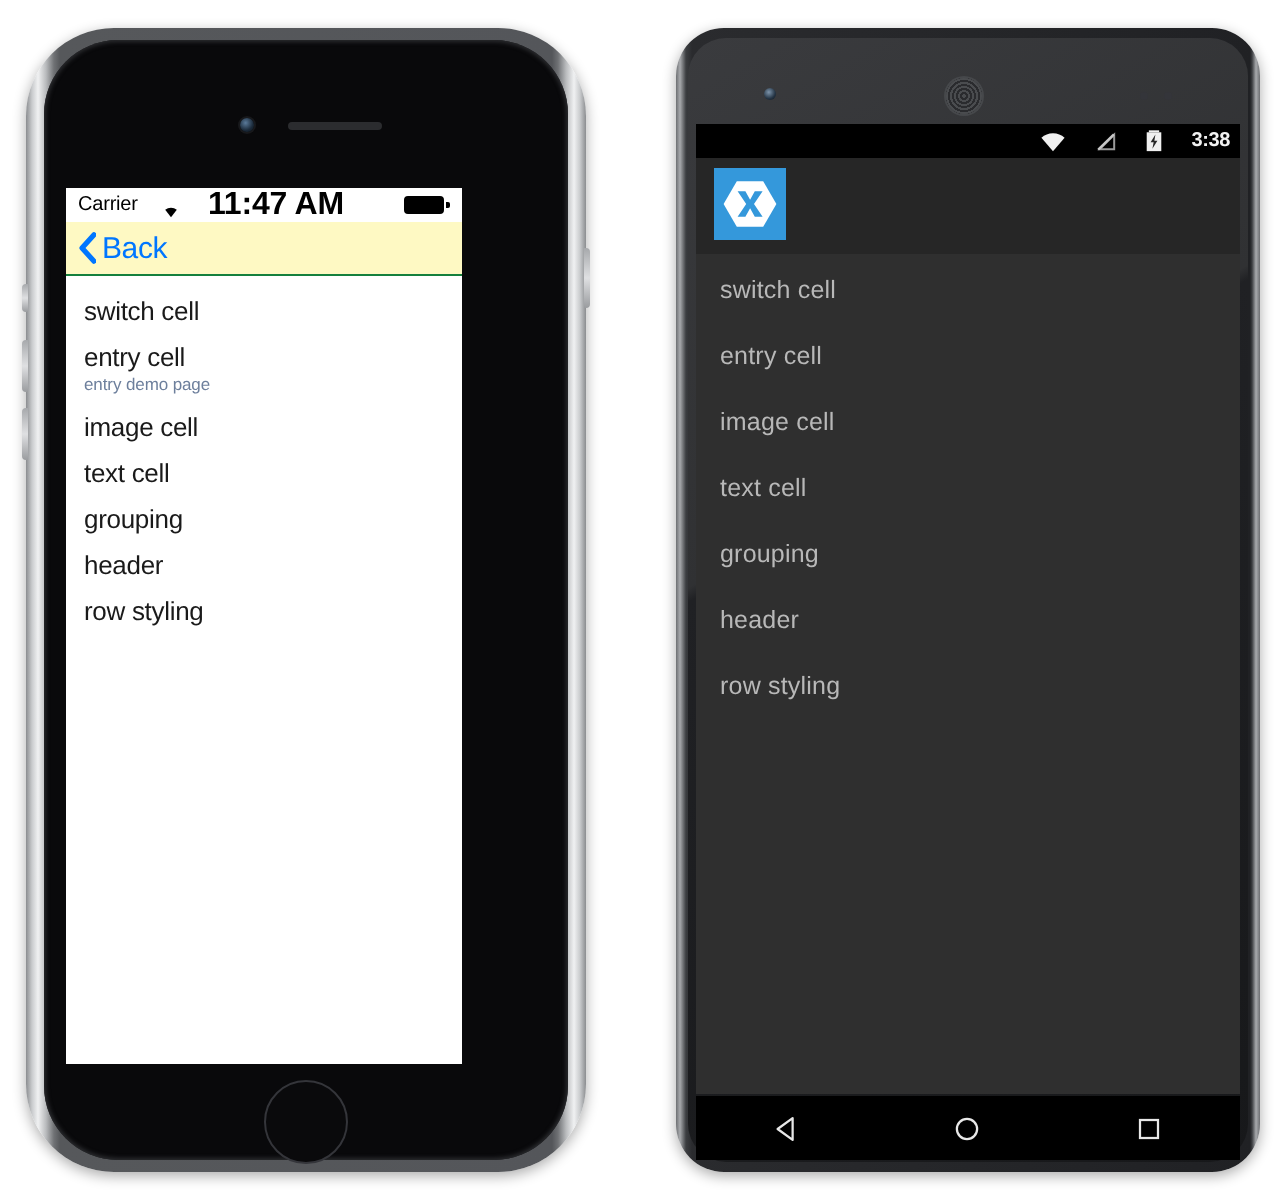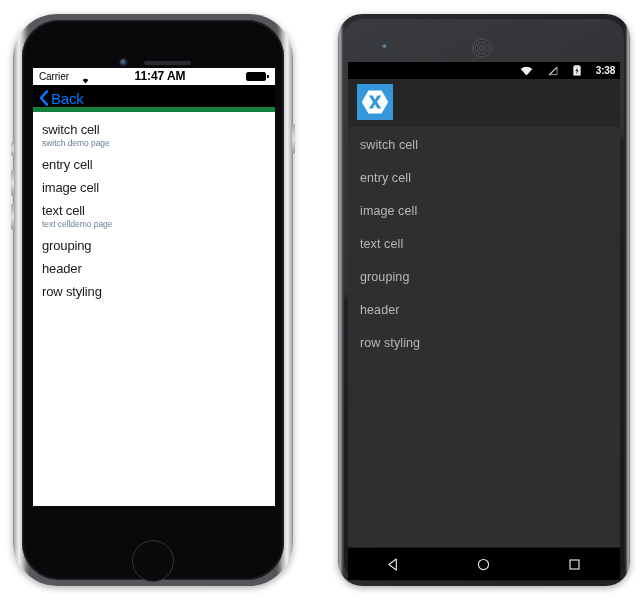--- a/index.html
+++ b/index.html
@@ -95,22 +95,22 @@
     height: 42px;
     border-radius: 50%;
     border: 1px solid #34353a;
     background: #0a0a0c;
   }
 
   
   #ios-screen {
     position: absolute;
     left: 20px;
-    top: 54px;
-    width: 242px;
+    top: 80px;
+    width: 198px;
     height: 438px;
     background: #ffffff;
     overflow: hidden;
   }
 
   
   #ios-statusbar {
     position: relative;
     height: 17px;
     background: #ffffff;
@@ -129,21 +129,21 @@
     position: absolute;
     left: 47px;
     top: 4px;
     width: 11px;
     height: 9px;
   }
   #ios-time {
     position: absolute;
     left: 0; right: 0;
     text-align: center;
-    font-size: 12px;
+    font-size: 16px;
     font-weight: bold;
     letter-spacing: -0.1px;
     padding-left: 12px;
   }
   #ios-battery {
     position: absolute;
     right: 6px;
     top: 4px;
     width: 23px;
     height: 9px;
@@ -161,22 +161,22 @@
     left: 20.5px; top: 3px;
     width: 2px; height: 3px;
     background: #000;
     border-radius: 0 1px 1px 0;
   }
 
   
   #ios-navbar {
     position: relative;
     height: 27px;
-    background: #000000;
-    border-bottom: 5px solid #15803d;
+    background: #fef9c3;
+    border-bottom: 1px solid #15803d;
   }
   #ios-back-button {
     position: absolute;
     left: 6px;
     top: 2px;
     display: flex;
     align-items: center;
     height: 22px;
     cursor: pointer;
   }
@@ -395,31 +395,30 @@
           <svg id="ios-back-chevron" viewBox="0 0 9 16">
             <path d="M8 1.4 L2 8 L8 14.6" fill="none" stroke="#0076ff" stroke-width="2.6" stroke-linecap="round" stroke-linejoin="round"></path>
           </svg>
           <span id="ios-back-label">Back</span>
         </div>
       </div>
 
       <div id="ios-list">
         <div class="ios-cell">
           <div class="ios-cell-title">switch cell</div>
-          <div class="ios-cell-detail">switch demo page</div>
         </div>
         <div class="ios-cell">
           <div class="ios-cell-title">entry cell</div>
+          <div class="ios-cell-detail">entry demo page</div>
         </div>
         <div class="ios-cell">
           <div class="ios-cell-title">image cell</div>
         </div>
         <div class="ios-cell">
           <div class="ios-cell-title">text cell</div>
-          <div class="ios-cell-detail">text celldemo page</div>
         </div>
         <div class="ios-cell">
           <div class="ios-cell-title">grouping</div>
         </div>
         <div class="ios-cell">
           <div class="ios-cell-title">header</div>
         </div>
         <div class="ios-cell">
           <div class="ios-cell-title">row styling</div>
         </div>

